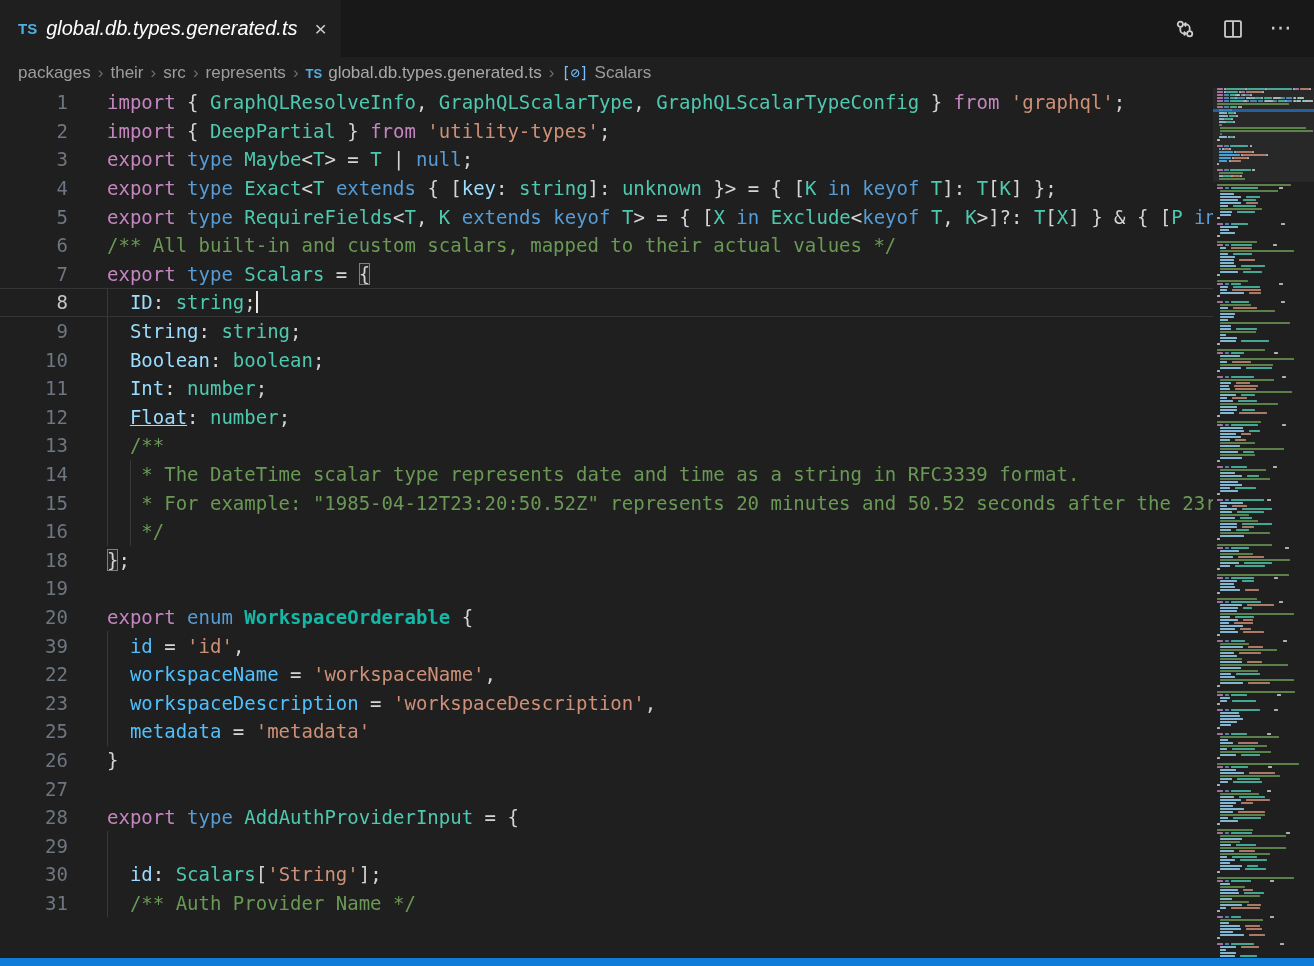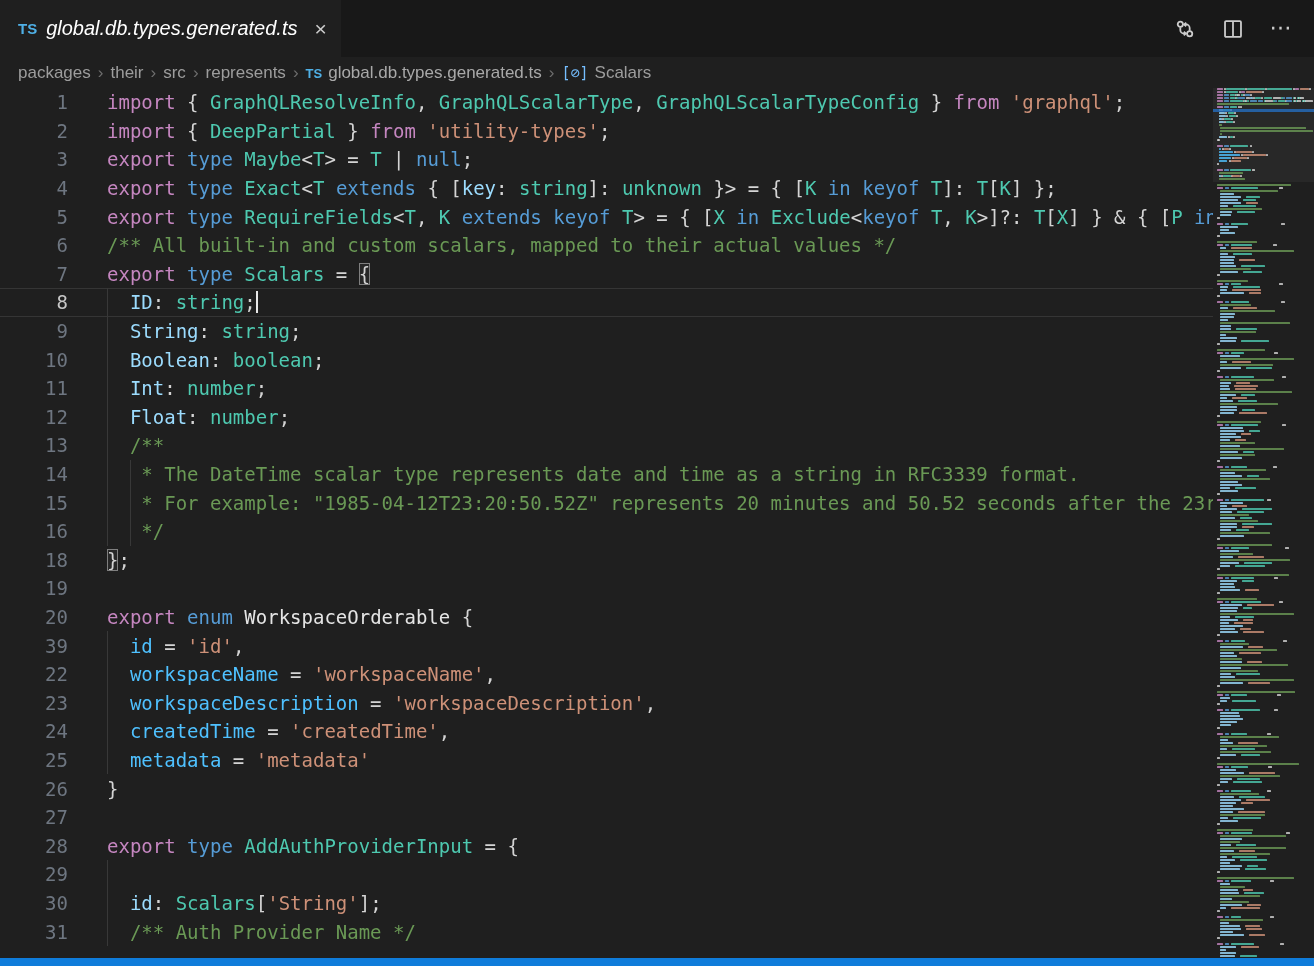--- a/index.html
+++ b/index.html
@@ -104,32 +104,31 @@
       <div class="line"><span class="ln">2</span><span class="code"><span style="color: rgb(197, 134, 192);">import</span><span style="color: rgb(212, 212, 212);"> { </span><span style="color: rgb(78, 201, 176);">DeepPartial</span><span style="color: rgb(212, 212, 212);"> } </span><span style="color: rgb(197, 134, 192);">from</span><span style="color: rgb(212, 212, 212);"> </span><span style="color: rgb(206, 145, 120);">'utility-types'</span><span style="color: rgb(212, 212, 212);">;</span></span></div>
       <div class="line"><span class="ln">3</span><span class="code"><span style="color: rgb(197, 134, 192);">export</span><span style="color: rgb(212, 212, 212);"> </span><span style="color: rgb(86, 156, 214);">type</span><span style="color: rgb(212, 212, 212);"> </span><span style="color: rgb(78, 201, 176);">Maybe</span><span style="color: rgb(212, 212, 212);">&lt;</span><span style="color: rgb(78, 201, 176);">T</span><span style="color: rgb(212, 212, 212);">&gt; = </span><span style="color: rgb(78, 201, 176);">T</span><span style="color: rgb(212, 212, 212);"> | </span><span style="color: rgb(86, 156, 214);">null</span><span style="color: rgb(212, 212, 212);">;</span></span></div>
       <div class="line"><span class="ln">4</span><span class="code"><span style="color: rgb(197, 134, 192);">export</span><span style="color: rgb(212, 212, 212);"> </span><span style="color: rgb(86, 156, 214);">type</span><span style="color: rgb(212, 212, 212);"> </span><span style="color: rgb(78, 201, 176);">Exact</span><span style="color: rgb(212, 212, 212);">&lt;</span><span style="color: rgb(78, 201, 176);">T</span><span style="color: rgb(212, 212, 212);"> </span><span style="color: rgb(86, 156, 214);">extends</span><span style="color: rgb(212, 212, 212);"> { [</span><span style="color: rgb(156, 220, 254);">key</span><span style="color: rgb(212, 212, 212);">: </span><span style="color: rgb(78, 201, 176);">string</span><span style="color: rgb(212, 212, 212);">]: </span><span style="color: rgb(78, 201, 176);">unknown</span><span style="color: rgb(212, 212, 212);"> }&gt; = { [</span><span style="color: rgb(78, 201, 176);">K</span><span style="color: rgb(212, 212, 212);"> </span><span style="color: rgb(86, 156, 214);">in</span><span style="color: rgb(212, 212, 212);"> </span><span style="color: rgb(86, 156, 214);">keyof</span><span style="color: rgb(212, 212, 212);"> </span><span style="color: rgb(78, 201, 176);">T</span><span style="color: rgb(212, 212, 212);">]: </span><span style="color: rgb(78, 201, 176);">T</span><span style="color: rgb(212, 212, 212);">[</span><span style="color: rgb(78, 201, 176);">K</span><span style="color: rgb(212, 212, 212);">] };</span></span></div>
       <div class="line"><span class="ln">5</span><span class="code"><span style="color: rgb(197, 134, 192);">export</span><span style="color: rgb(212, 212, 212);"> </span><span style="color: rgb(86, 156, 214);">type</span><span style="color: rgb(212, 212, 212);"> </span><span style="color: rgb(78, 201, 176);">RequireFields</span><span style="color: rgb(212, 212, 212);">&lt;</span><span style="color: rgb(78, 201, 176);">T</span><span style="color: rgb(212, 212, 212);">, </span><span style="color: rgb(78, 201, 176);">K</span><span style="color: rgb(212, 212, 212);"> </span><span style="color: rgb(86, 156, 214);">extends</span><span style="color: rgb(212, 212, 212);"> </span><span style="color: rgb(86, 156, 214);">keyof</span><span style="color: rgb(212, 212, 212);"> </span><span style="color: rgb(78, 201, 176);">T</span><span style="color: rgb(212, 212, 212);">&gt; = { [</span><span style="color: rgb(78, 201, 176);">X</span><span style="color: rgb(212, 212, 212);"> </span><span style="color: rgb(86, 156, 214);">in</span><span style="color: rgb(212, 212, 212);"> </span><span style="color: rgb(78, 201, 176);">Exclude</span><span style="color: rgb(212, 212, 212);">&lt;</span><span style="color: rgb(86, 156, 214);">keyof</span><span style="color: rgb(212, 212, 212);"> </span><span style="color: rgb(78, 201, 176);">T</span><span style="color: rgb(212, 212, 212);">, </span><span style="color: rgb(78, 201, 176);">K</span><span style="color: rgb(212, 212, 212);">&gt;]?: </span><span style="color: rgb(78, 201, 176);">T</span><span style="color: rgb(212, 212, 212);">[</span><span style="color: rgb(78, 201, 176);">X</span><span style="color: rgb(212, 212, 212);">] } &amp; { [</span><span style="color: rgb(78, 201, 176);">P</span><span style="color: rgb(212, 212, 212);"> </span><span style="color: rgb(86, 156, 214);">in</span></span></div>
       <div class="line"><span class="ln">6</span><span class="code"><span style="color: rgb(106, 153, 85);">/** All built-in and custom scalars, mapped to their actual values */</span></span></div>
       <div class="line"><span class="ln">7</span><span class="code"><span style="color: rgb(197, 134, 192);">export</span><span style="color: rgb(212, 212, 212);"> </span><span style="color: rgb(86, 156, 214);">type</span><span style="color: rgb(212, 212, 212);"> </span><span style="color: rgb(78, 201, 176);">Scalars</span><span style="color: rgb(212, 212, 212);"> = </span><span class="bb" style="color: rgb(212, 212, 212);">{</span></span></div>
       <div class="line active"><span class="ln">8</span><div class="guide" style="left: 107px;"></div><span class="code"><span style="color: rgb(212, 212, 212);">  </span><span style="color: rgb(156, 220, 254);">ID</span><span style="color: rgb(212, 212, 212);">: </span><span style="color: rgb(78, 201, 176);">string</span><span style="color: rgb(212, 212, 212);">;</span><span class="cursor"></span></span></div>
       <div class="line"><span class="ln">9</span><div class="guide" style="left: 107px;"></div><span class="code"><span style="color: rgb(212, 212, 212);">  </span><span style="color: rgb(156, 220, 254);">String</span><span style="color: rgb(212, 212, 212);">: </span><span style="color: rgb(78, 201, 176);">string</span><span style="color: rgb(212, 212, 212);">;</span></span></div>
       <div class="line"><span class="ln">10</span><div class="guide" style="left: 107px;"></div><span class="code"><span style="color: rgb(212, 212, 212);">  </span><span style="color: rgb(156, 220, 254);">Boolean</span><span style="color: rgb(212, 212, 212);">: </span><span style="color: rgb(78, 201, 176);">boolean</span><span style="color: rgb(212, 212, 212);">;</span></span></div>
       <div class="line"><span class="ln">11</span><div class="guide" style="left: 107px;"></div><span class="code"><span style="color: rgb(212, 212, 212);">  </span><span style="color: rgb(156, 220, 254);">Int</span><span style="color: rgb(212, 212, 212);">: </span><span style="color: rgb(78, 201, 176);">number</span><span style="color: rgb(212, 212, 212);">;</span></span></div>
-      <div class="line"><span class="ln">12</span><div class="guide" style="left: 107px;"></div><span class="code"><span style="color: rgb(212, 212, 212);">  </span><span style="color: rgb(156, 220, 254);">Float</span><span style="color: rgb(212, 212, 212);">: </span><span style="color: rgb(78, 201, 176);">number</span><span style="color: rgb(212, 212, 212);">;</span></span></div>
+      <div class="line"><span class="ln">12</span><div class="guide" style="left: 107px;"></div><span class="code"><span style="color: rgb(212, 212, 212);">  </span><span style="color: rgb(156, 220, 254); text-decoration: underline;">Float</span><span style="color: rgb(212, 212, 212);">: </span><span style="color: rgb(78, 201, 176);">number</span><span style="color: rgb(212, 212, 212);">;</span></span></div>
       <div class="line"><span class="ln">13</span><div class="guide" style="left: 107px;"></div><span class="code"><span style="color: rgb(212, 212, 212);">  </span><span style="color: rgb(106, 153, 85);">/**</span></span></div>
       <div class="line"><span class="ln">14</span><div class="guide" style="left: 107px;"></div><div class="guide" style="left: 129.88px;"></div><span class="code"><span style="color: rgb(212, 212, 212);">   </span><span style="color: rgb(106, 153, 85);">* The DateTime scalar type represents date and time as a string in RFC3339 format.</span></span></div>
       <div class="line"><span class="ln">15</span><div class="guide" style="left: 107px;"></div><div class="guide" style="left: 129.88px;"></div><span class="code"><span style="color: rgb(212, 212, 212);">   </span><span style="color: rgb(106, 153, 85);">* For example: "1985-04-12T23:20:50.52Z" represents 20 minutes and 50.52 seconds after the 23rd hour of April 12th, 1985 in UTC.</span></span></div>
       <div class="line"><span class="ln">16</span><div class="guide" style="left: 107px;"></div><div class="guide" style="left: 129.88px;"></div><span class="code"><span style="color: rgb(212, 212, 212);">   </span><span style="color: rgb(106, 153, 85);">*/</span></span></div>
       <div class="line"><span class="ln">18</span><span class="code"><span class="bb" style="color: rgb(212, 212, 212);">}</span><span style="color: rgb(212, 212, 212);">;</span></span></div>
       <div class="line"><span class="ln">19</span><span class="code"></span></div>
-      <div class="line"><span class="ln">20</span><span class="code"><span style="color: rgb(197, 134, 192);">export</span><span style="color: rgb(212, 212, 212);"> </span><span style="color: rgb(86, 156, 214);">enum</span><span style="color: rgb(212, 212, 212);"> </span><span style="color: #e5e5e5;">WorkspaceOrderable</span><span style="color: rgb(212, 212, 212);"> {</span></span></div>
+      <div class="line"><span class="ln">20</span><span class="code"><span style="color: rgb(197, 134, 192);">export</span><span style="color: rgb(212, 212, 212);"> </span><span style="color: rgb(86, 156, 214);">enum</span><span style="color: rgb(212, 212, 212);"> </span><span style="color: #14b8a6; font-weight: bold;">WorkspaceOrderable</span><span style="color: rgb(212, 212, 212);"> {</span></span></div>
       <div class="line"><span class="ln">39</span><div class="guide" style="left: 107px;"></div><span class="code"><span style="color: rgb(212, 212, 212);">  </span><span style="color: rgb(79, 193, 255);">id</span><span style="color: rgb(212, 212, 212);"> = </span><span style="color: rgb(206, 145, 120);">'id'</span><span style="color: rgb(212, 212, 212);">,</span></span></div>
       <div class="line"><span class="ln">22</span><div class="guide" style="left: 107px;"></div><span class="code"><span style="color: rgb(212, 212, 212);">  </span><span style="color: rgb(79, 193, 255);">workspaceName</span><span style="color: rgb(212, 212, 212);"> = </span><span style="color: rgb(206, 145, 120);">'workspaceName'</span><span style="color: rgb(212, 212, 212);">,</span></span></div>
       <div class="line"><span class="ln">23</span><div class="guide" style="left: 107px;"></div><span class="code"><span style="color: rgb(212, 212, 212);">  </span><span style="color: rgb(79, 193, 255);">workspaceDescription</span><span style="color: rgb(212, 212, 212);"> = </span><span style="color: rgb(206, 145, 120);">'workspaceDescription'</span><span style="color: rgb(212, 212, 212);">,</span></span></div>
-      <div class="line"><span class="ln">24</span><div class="guide" style="left: 107px;"></div><span class="code"><span style="color: rgb(212, 212, 212);">  </span><span style="color: rgb(79, 193, 255);">createdTime</span><span style="color: rgb(212, 212, 212);"> = </span><span style="color: rgb(206, 145, 120);">'createdTime'</span><span style="color: rgb(212, 212, 212);">,</span></span></div>
       <div class="line"><span class="ln">25</span><div class="guide" style="left: 107px;"></div><span class="code"><span style="color: rgb(212, 212, 212);">  </span><span style="color: rgb(79, 193, 255);">metadata</span><span style="color: rgb(212, 212, 212);"> = </span><span style="color: rgb(206, 145, 120);">'metadata'</span></span></div>
       <div class="line"><span class="ln">26</span><span class="code"><span style="color: rgb(212, 212, 212);">}</span></span></div>
       <div class="line"><span class="ln">27</span><span class="code"></span></div>
       <div class="line"><span class="ln">28</span><span class="code"><span style="color: rgb(197, 134, 192);">export</span><span style="color: rgb(212, 212, 212);"> </span><span style="color: rgb(86, 156, 214);">type</span><span style="color: rgb(212, 212, 212);"> </span><span style="color: rgb(78, 201, 176);">AddAuthProviderInput</span><span style="color: rgb(212, 212, 212);"> = {</span></span></div>
       <div class="line"><span class="ln">29</span><div class="guide" style="left: 107px;"></div><span class="code"><span style="color: rgb(212, 212, 212);">  </span></span></div>
       <div class="line"><span class="ln">30</span><div class="guide" style="left: 107px;"></div><span class="code"><span style="color: rgb(212, 212, 212);">  </span><span style="color: rgb(156, 220, 254);">id</span><span style="color: rgb(212, 212, 212);">: </span><span style="color: rgb(78, 201, 176);">Scalars</span><span style="color: rgb(212, 212, 212);">[</span><span style="color: rgb(206, 145, 120);">'String'</span><span style="color: rgb(212, 212, 212);">];</span></span></div>
       <div class="line"><span class="ln">31</span><div class="guide" style="left: 107px;"></div><span class="code"><span style="color: rgb(212, 212, 212);">  </span><span style="color: rgb(106, 153, 85);">/** Auth Provider Name */</span></span></div>
     </div>
 
   <div id="minimap">

